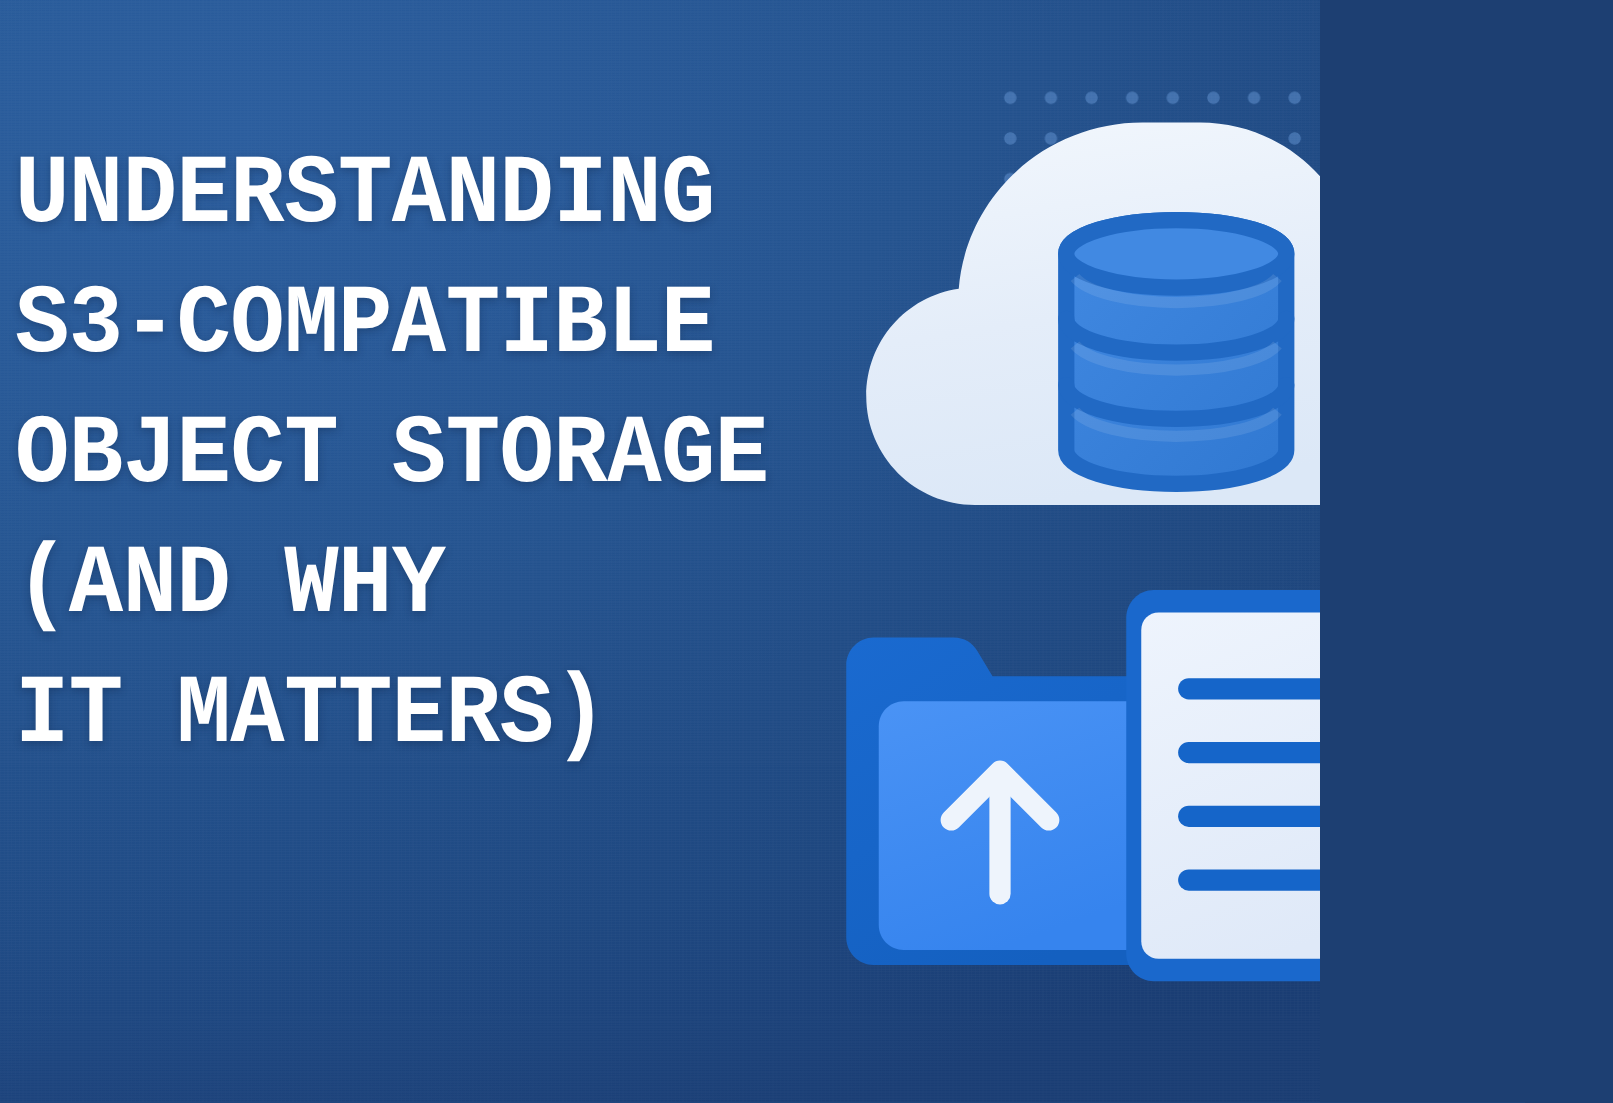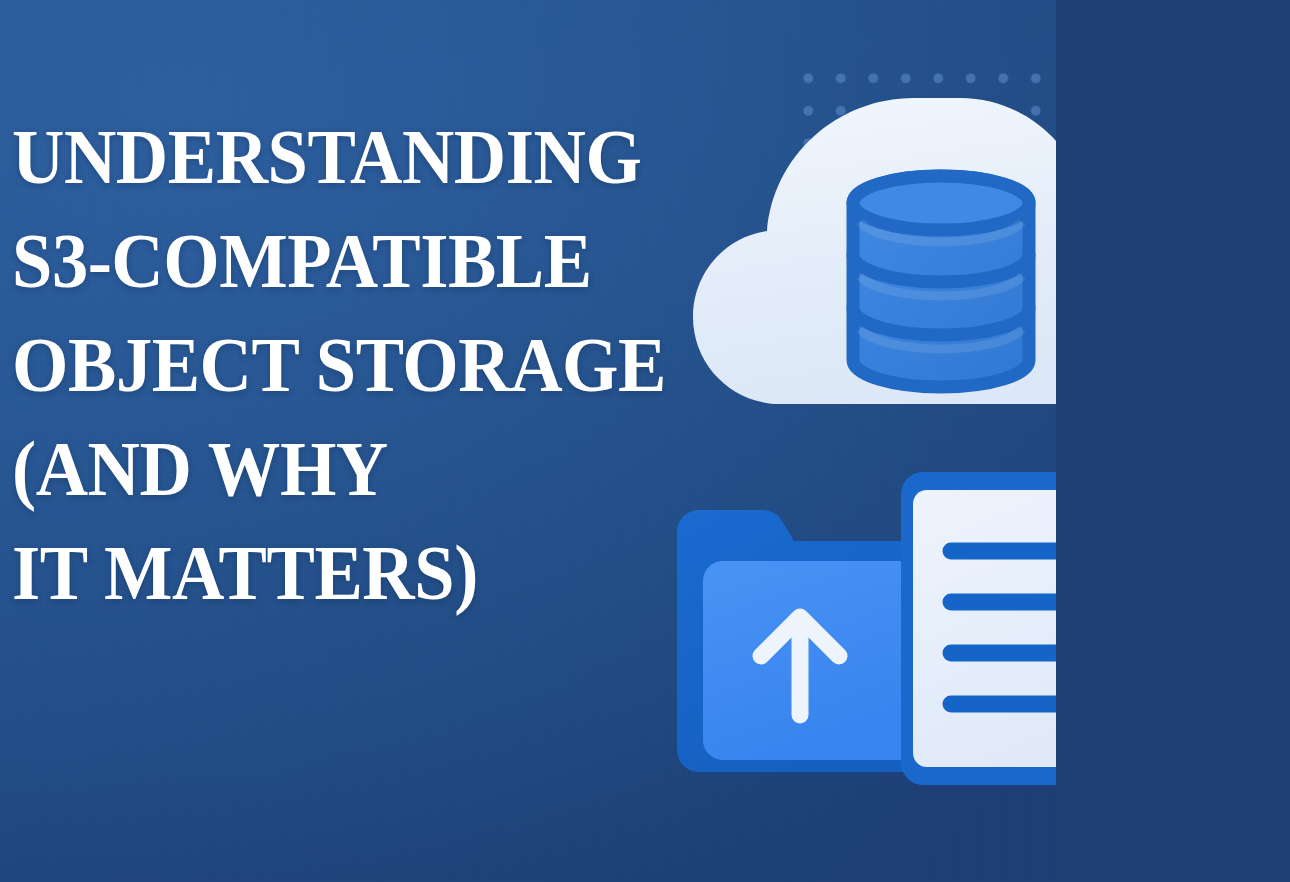--- a/index.html
+++ b/index.html
@@ -7,21 +7,21 @@
     margin: 0;
     padding: 0;
     background: #1d3f72;
   }
   #stage {
     position: relative;
     width: 1056px;
     height: 882px;
     overflow: hidden;
     background: #24538f;
-    font-family: Liberation Serif, serif;
+    font-family: Liberation Mono, monospace;
   }
   
   .bg-gradient {
     position: absolute;
     inset: 0;
     background:
       radial-gradient(ellipse 120% 95% at 18% 12%, #2a5b9c 0%, #24538f 42%, #1f4a84 78%, #1b4079 100%);
   }
   .bg-vignette {
     position: absolute;

